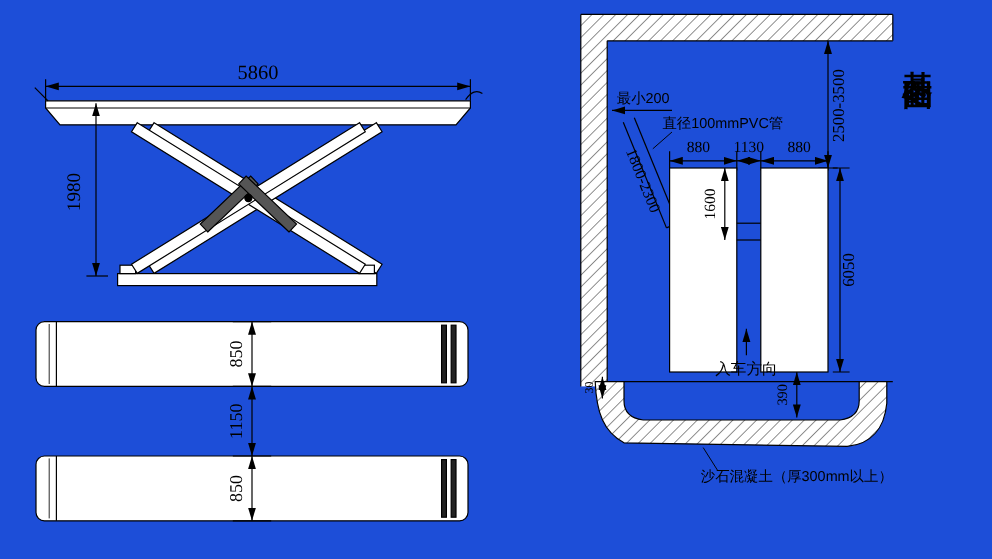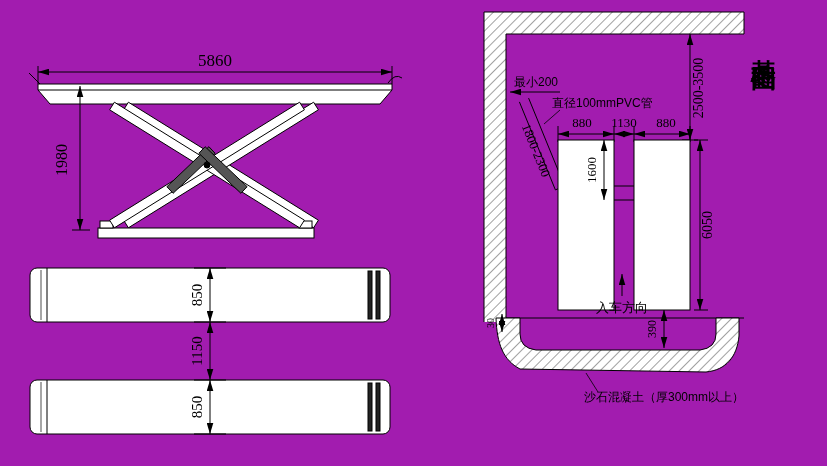--- a/index.html
+++ b/index.html
@@ -1,20 +1,20 @@
 <!DOCTYPE html>
 <html><head>
 <meta charset="utf-8">
 <style>
   body { margin: 0; background: #ffffff; }
   .canvas {
     position: relative;
     width: 827px;
     height: 466px;
-    background: #a21caf;
+    background: #1d4ed8;
     overflow: hidden;
     font-family: "Liberation Sans", sans-serif;
   }
   .canvas svg { position: absolute; left: 0; top: 0; }
   svg text { fill: #000; }
   .dim  { font-family: "Liberation Serif", serif; }
   .cjk  { font-family: "Liberation Sans", sans-serif; }
   .vtitle {
     position: absolute;
     left: 748px;

